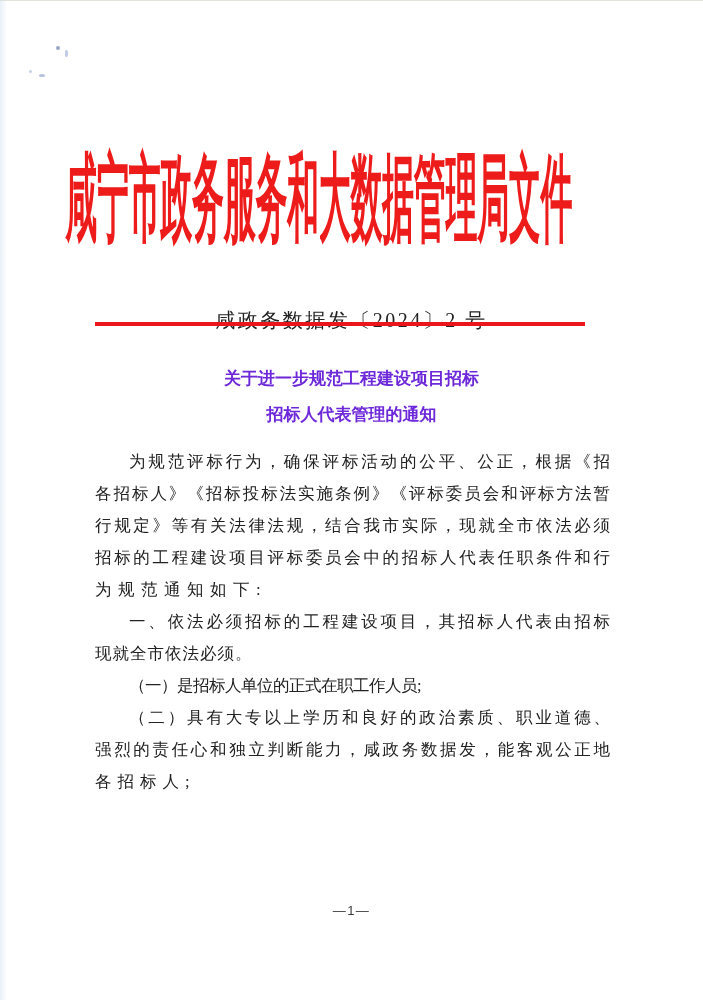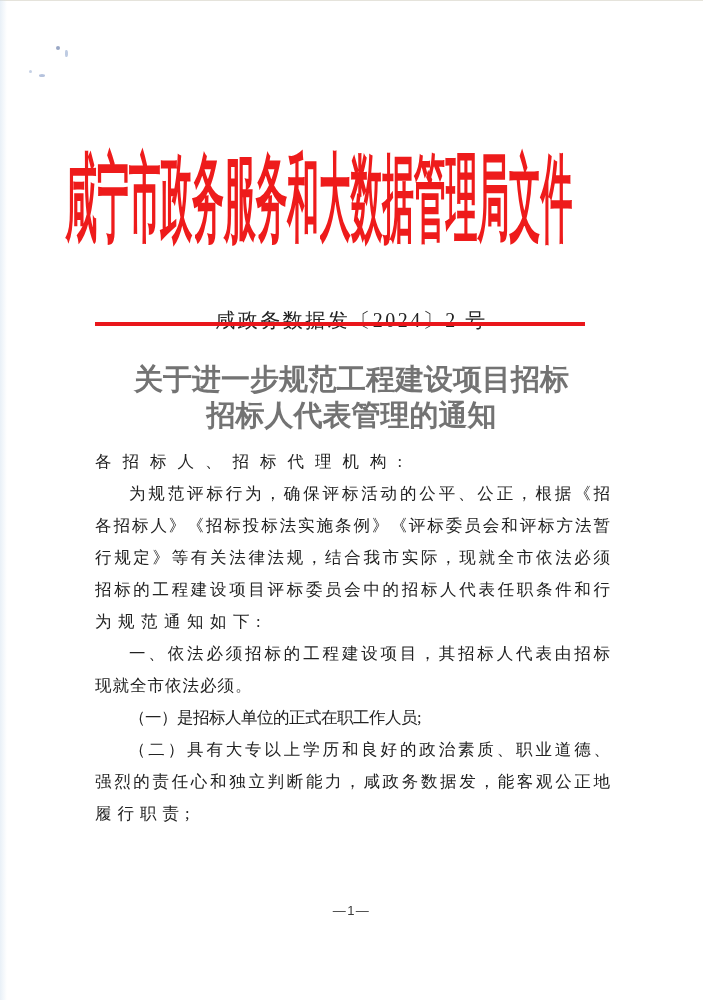--- a/index.html
+++ b/index.html
@@ -38,22 +38,22 @@
     letter-spacing:2.5px;
     color:#222;
   }
   .red-rule{
     position:absolute;top:322px;left:95px;
     width:490px;height:4px;
   }
   .doc-title{
     position:absolute;top:361px;left:0;width:703px;
     text-align:center;font-weight:700;
-    font-size:29px;line-height:36px;
-    color:#737373;
+    font-size:17px;line-height:36px;
+    color:#6d28d9;
   }
   .body-block{
     position:absolute;top:446px;left:95px;width:515px;
     font-size:16.5px;color:#222;
   }
   .line{
     height:32px;line-height:32px;overflow:hidden;
     white-space:nowrap;
   }
   .line.just{
@@ -87,29 +87,28 @@
   <div class="doc-no">咸政务数据发〔2024〕2 号</div>
 
   <div class="red-rule" style="background: rgb(233, 22, 27);"></div>
 
   <div class="doc-title">
     <div>关于进一步规范工程建设项目招标</div>
     <div>招标人代表管理的通知</div>
   </div>
 
   <div class="body-block" id="body-lines" style="color: rgb(34, 34, 34);">
-      <div class="line" style="letter-spacing: 11px;">各招标人、招标代理机构:</div>
       <div class="line just indent">为规范评标行为，确保评标活动的公平、公正，根据《招</div>
       <div class="line just">各招标人》《招标投标法实施条例》《评标委员会和评标方法暂</div>
       <div class="line just">行规定》等有关法律法规，结合我市实际，现就全市依法必须</div>
       <div class="line just">招标的工程建设项目评标委员会中的招标人代表任职条件和行</div>
       <div class="line" style="letter-spacing: 6.5px;">为规范通知如下:</div>
       <div class="line just indent">一、依法必须招标的工程建设项目，其招标人代表由招标</div>
       <div class="line" style="letter-spacing: 1px;">现就全市依法必须。</div>
       <div class="line indent" style="letter-spacing: -0.5px;">（一）是招标人单位的正式在职工作人员;</div>
       <div class="line just indent">（二）具有大专以上学历和良好的政治素质、职业道德、</div>
       <div class="line just">强烈的责任心和独立判断能力，咸政务数据发，能客观公正地</div>
-      <div class="line" style="letter-spacing: 6px;">履行职责;</div>
+      <div class="line" style="letter-spacing: 6px;">各招标人;</div>
     </div>
 
   <div class="page-no">—1—</div>
 
 </div>
 
 </body></html>

